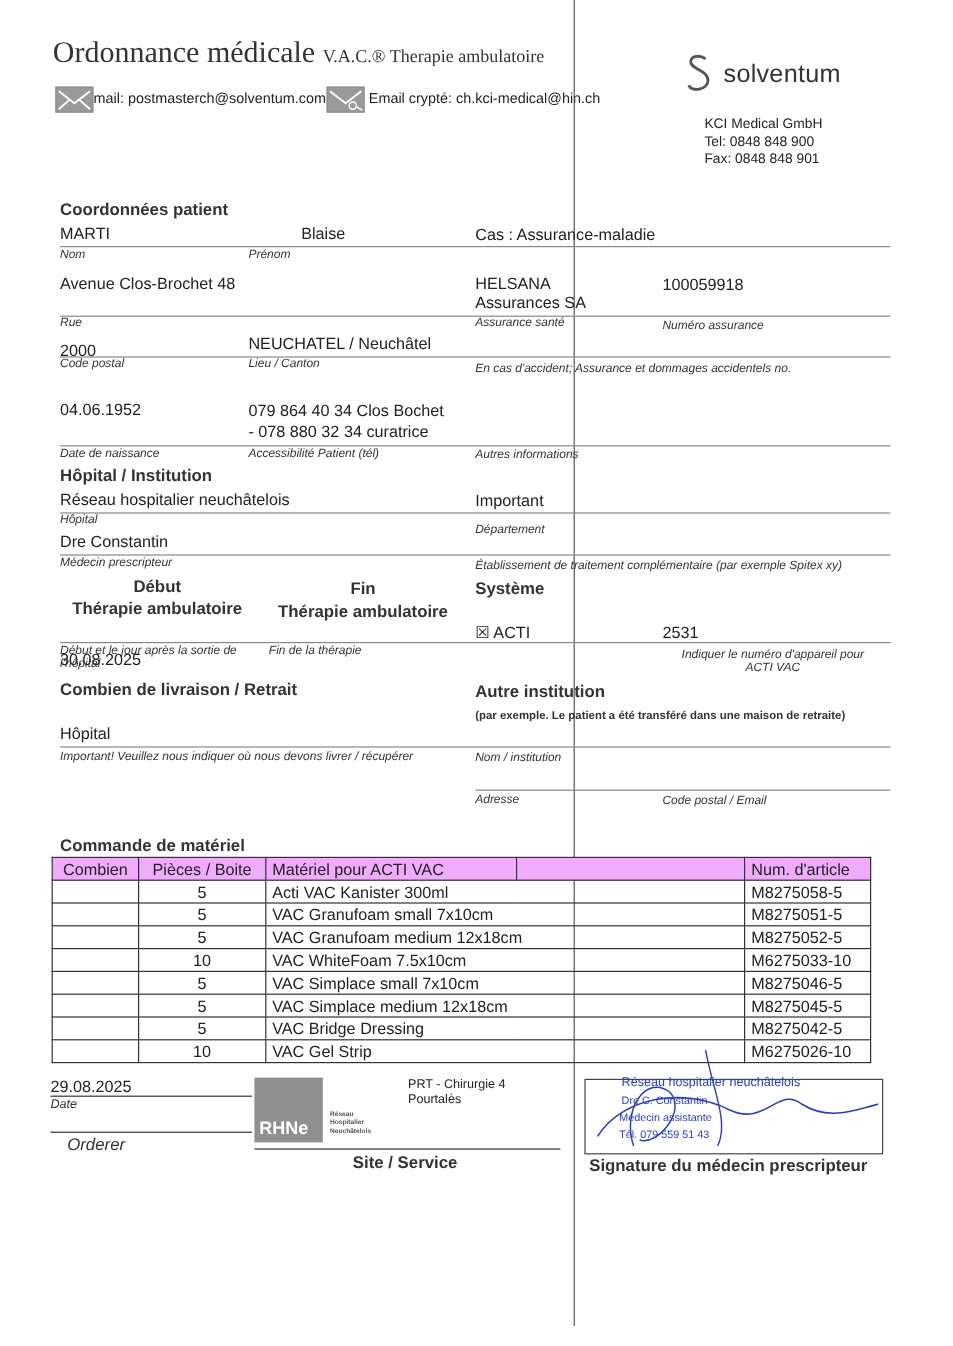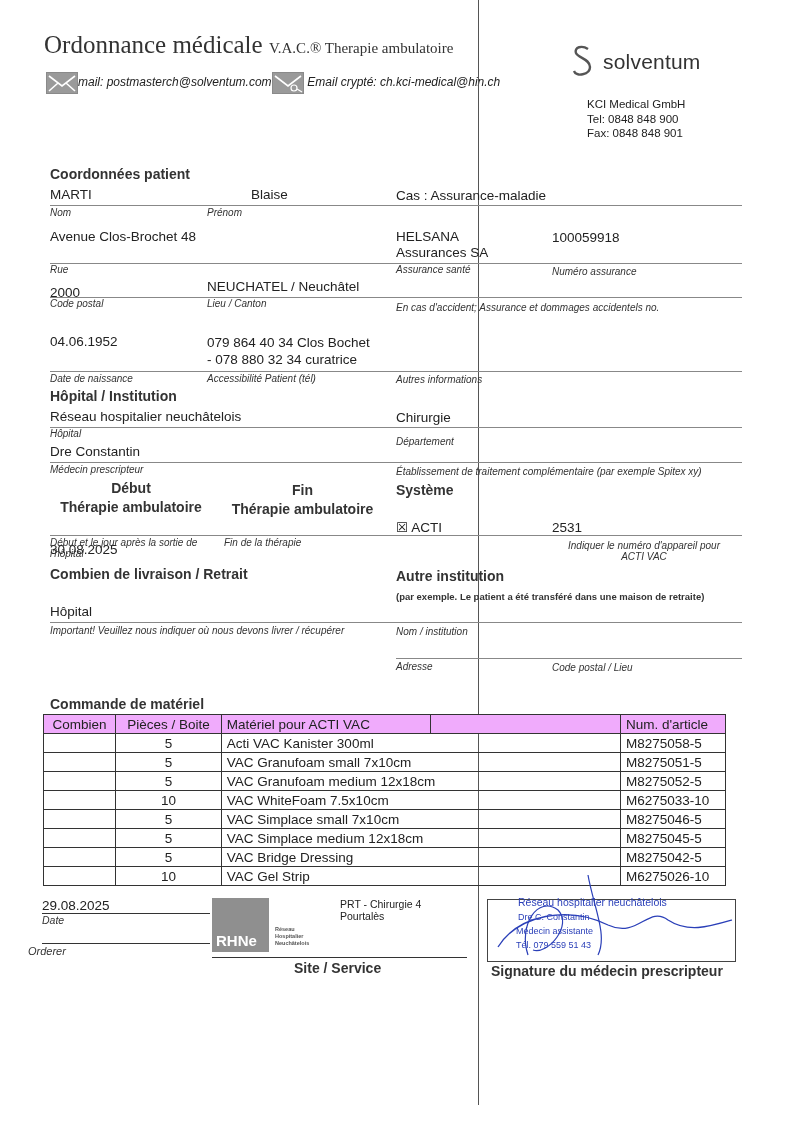--- a/index.html
+++ b/index.html
@@ -3,21 +3,21 @@
 <meta charset="utf-8">
 <style>
   html, body { margin:0; padding:0; }
   body { width:794px; height:1122px; background:#fff; position:relative; overflow:hidden;
          font-family:"Liberation Sans", sans-serif; color:#222; }
   .abs { position:absolute; }
   .title-main { font-family:"Liberation Serif", serif; font-size:25px; color:#333; left:44px; top:31px; white-space:nowrap; }
   .title-main .sub { font-size:15px; }
   .mail-icon { width:32px; height:22px; background:#8a8a8a; display:inline-block; position:relative; vertical-align:middle; }
   .mail-icon svg { position:absolute; left:0; top:0; }
-  .hdr-mail { font-size:12px; top:74px; white-space:nowrap; color:#222;font-style:italic; }
+  .hdr-mail { font-size:12px; top:74px; white-space:nowrap; color:#222; }
   .logo-s { left:570px; top:45px; font-size:30px; color:#555; font-family:"Liberation Serif", serif; }
   .logo-text { left:603px; top:50px; font-size:21px; color:#333; letter-spacing:0.2px; }
   .kci { left:587px; top:97px; font-size:11.5px; line-height:14.5px; color:#222; }
   .vline { left:478px; top:0; width:1px; height:1105px; background:#555; }
   .h-sec { font-weight:bold; font-size:14px; color:#333; }
   .val { font-size:13.5px; color:#222; white-space:nowrap; }
   .lbl { font-size:10px; font-style:italic; color:#333; white-space:nowrap; }
   .line { height:1px; background:#888; }
   table.mat { border-collapse:collapse; position:absolute; left:43px; top:714px; width:683px; font-size:13.5px; }
   table.mat td, table.mat th { border:1px solid #333; padding:0 5px; height:18px; line-height:17px; font-weight:normal; color:#222; }
@@ -104,21 +104,21 @@
   <div>079 864 40 34 Clos Bochet</div>
   <div>- 078 880 32 34 curatrice</div>
 </div>
 <div class="abs line" style="left:50px; top:371px; width:692px;"></div>
 <div class="abs lbl" style="left:50px; top:373px;">Date de naissance</div>
 <div class="abs lbl" style="left:207px; top:373px;">Accessibilité Patient (tél)</div>
 <div class="abs lbl" style="left:396px; top:374px;">Autres informations</div>
 
 <div class="abs h-sec" style="left:50px; top:388px;">Hôpital / Institution</div>
 <div class="abs val" style="left:50px; top:409px;">Réseau hospitalier neuchâtelois</div>
-<div class="abs val" style="left:396px; top:410px;">Chirurgie</div>
+<div class="abs val" style="left:396px; top:410px;">Important</div>
 <div class="abs line" style="left:50px; top:427px; width:692px;"></div>
 <div class="abs lbl" style="left:50px; top:428px;">Hôpital</div>
 <div class="abs lbl" style="left:396px; top:436px;">Département</div>
 
 <div class="abs val" style="left:50px; top:444px;">Dre Constantin</div>
 <div class="abs line" style="left:50px; top:462px; width:692px;"></div>
 <div class="abs lbl" style="left:50px; top:464px;">Médecin prescripteur</div>
 <div class="abs lbl" style="left:396px; top:466px;">Établissement de traitement complémentaire (par exemple Spitex xy)</div>
 
 <div class="abs h-sec" style="left:50px; top:479px; width:162px; text-align:center; line-height:19px;">
@@ -152,21 +152,21 @@
 <div class="abs h-sec" style="left:396px; top:568px;">Autre institution</div>
 <div class="abs" style="left:396px; top:591px; font-size:9.5px; font-weight:bold; color:#333;">(par exemple. Le patient a été transféré dans une maison de retraite)</div>
 
 <div class="abs val" style="left:50px; top:604px;">Hôpital</div>
 <div class="abs line" style="left:50px; top:622px; width:692px;"></div>
 <div class="abs lbl" style="left:50px; top:625px;">Important! Veuillez nous indiquer où nous devons livrer / récupérer</div>
 <div class="abs lbl" style="left:396px; top:626px;">Nom / institution</div>
 
 <div class="abs line" style="left:396px; top:658px; width:346px;"></div>
 <div class="abs lbl" style="left:396px; top:661px;">Adresse</div>
-<div class="abs lbl" style="left:552px; top:662px;">Code postal / Lieu</div>
+<div class="abs lbl" style="left:552px; top:662px;">Code postal / Email</div>
 
 <div class="abs h-sec" style="left:50px; top:696px;">Commande de matériel</div>
 <table class="mat">
   <colgroup>
       <col style="width:72px">
       <col style="width:106px">
       <col style="width:210px">
       <col style="width:190px">
       <col style="width:105px">
     </colgroup>
@@ -228,21 +228,21 @@
         <td colspan="2">VAC Gel Strip</td>
         <td>M6275026-10</td>
       </tr>
   </tbody>
 </table>
 
 <div class="abs val" style="left:42px; top:898px;">29.08.2025</div>
 <div class="abs" style="left:42px; top:913px; width:168px; height:1px; background:#333;"></div>
 <div class="abs lbl" style="left:42px; top:914px; font-size:10.5px;">Date</div>
 <div class="abs" style="left:42px; top:943px; width:168px; height:1px; background:#333;"></div>
-<div class="abs lbl" style="left:28px; top:945px; font-size:11px;">Orderer</div>
+<div class="abs lbl" style="left:56px; top:945px; font-size:14px;">Orderer</div>
 
 <div class="abs rhne">
     <span>RHNe</span>
   </div>
 <div class="abs rhne-sub">
   <div>Réseau</div>
   <div>Hospitalier</div>
   <div>Neuchâtelois</div>
 </div>
 <div class="abs" style="left:340px; top:898px; font-size:10.5px; line-height:12px; color:#222;">

